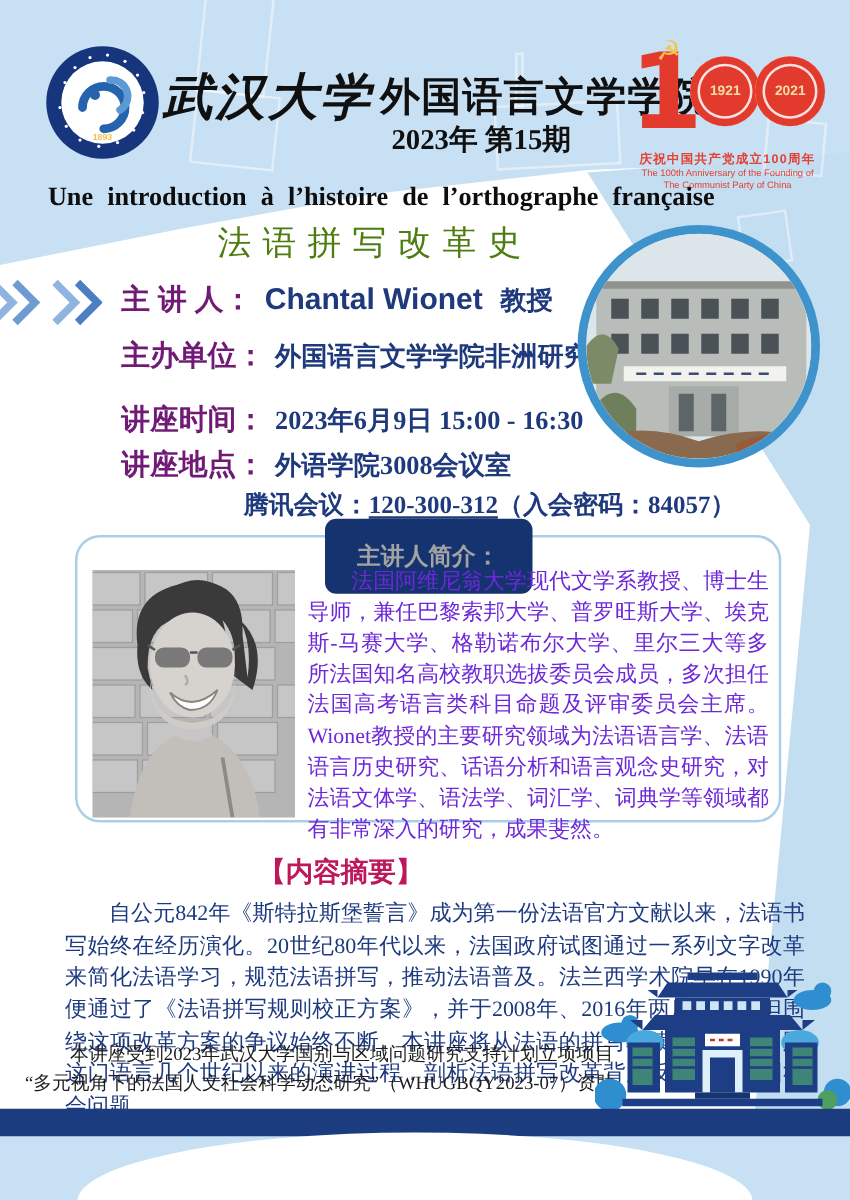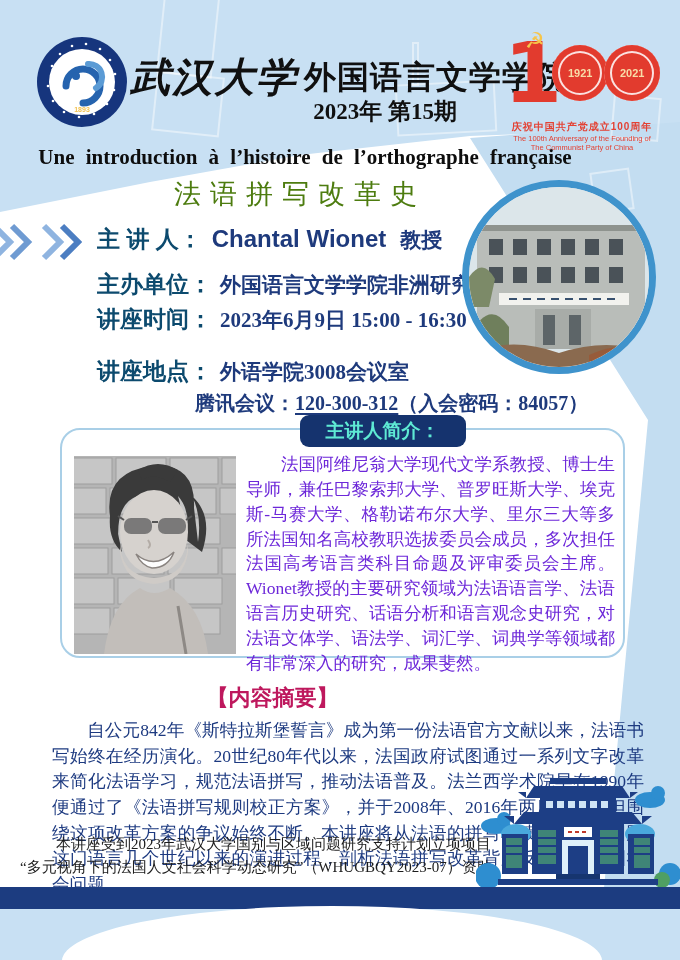--- a/index.html
+++ b/index.html
@@ -37,36 +37,36 @@
   .anniv-en{font-family:"Liberation Sans",sans-serif;font-size:7.5px;color:#e34234;line-height:1.25;}
   
   .title-fr{position:absolute;left:0;top:145px;width:610px;text-align:center;
             font-weight:bold;font-size:21px;color:#0d0d0d;word-spacing:6px;}
   .title-cn{position:absolute;left:0;top:176px;width:600px;text-align:center;
             font-size:27px;color:#4d7c0f;letter-spacing:9px;}
   
   .chevrons{position:absolute;left:-8px;top:222px;}
   
   .info-row{position:absolute;left:97px;white-space:nowrap;}
-  .info-label{font-family:"Liberation Sans",sans-serif;font-weight:bold;font-size:23px;color:#0c4a6e;margin-top:25px;}
+  .info-label{font-family:"Liberation Sans",sans-serif;font-weight:bold;font-size:23px;color:#701a75;margin-top:25px;}
   .info-value{font-size:21px;font-weight:600;color:#1e3a7c;margin-left:8px;}
   .speaker-name{font-family:"Liberation Sans",sans-serif;font-weight:bold;font-size:24px;
                 color:#1e3a7c;margin-left:10px;}
   .speaker-title{font-size:21px;font-weight:600;color:#1e3a7c;margin-left:14px;}
   .meeting{position:absolute;left:195px;top:390px;font-size:20px;font-weight:bold;color:#1e3a7c;white-space:nowrap;}
   .meeting .mid{text-decoration:underline;text-underline-offset:3px;}
   
   .circle-photo{position:absolute;left:462px;top:180px;width:194px;height:194px;border-radius:50%;
                 border:7px solid #3f93cc;overflow:hidden;background:#dfe7ea;box-sizing:border-box;}
   
   .bio-box{position:absolute;left:60px;top:428px;width:565px;height:230px;background:#fff;
            border:2px solid #a9cfe7;border-radius:20px;box-sizing:border-box;}
   .bio-badge{position:absolute;left:50%;top:-15px;transform:translateX(-50%);background:#15336e;
-             color:#5eead4;font-family:"Liberation Sans",sans-serif;font-weight:bold;font-size:19px;
-             padding:3px 26px;border-radius:9px;white-space:nowrap;margin-left:40px;}
+             color:#a3a3a3;font-family:"Liberation Sans",sans-serif;font-weight:bold;font-size:19px;
+             padding:17px 26px;border-radius:9px;white-space:nowrap;}
   .bio-photo{position:absolute;left:12px;top:26px;width:162px;height:198px;overflow:hidden;background:#bbb;}
   .bio-text{position:absolute;left:184px;right:8px;top:22px;font-size:17.5px;line-height:1.42;
             color:#6d28d9;text-align:justify;text-indent:2em;}
   
   .sum-head{position:absolute;left:0;top:683px;width:545px;text-align:center;
             font-family:"Liberation Sans",sans-serif;font-weight:bold;font-size:22px;color:#be185d;}
   .sum-text{position:absolute;left:52px;top:718px;width:592px;font-size:17.6px;line-height:1.46;
             color:#1d3a80;text-align:justify;text-indent:2em;}
   
   .foot{position:absolute;left:20px;top:833px;width:485px;font-size:15px;line-height:1.5;color:#1c1c1c;}
@@ -149,21 +149,21 @@
       <polyline points="70,4 86,20 70,36" fill="none" stroke="#4c7ec2" stroke-width="6"></polyline>
     </svg>
   </div>
 
   <div class="info-row" style="top:224px;">
     <span class="info-label">主 讲 人：</span><span class="speaker-name">Chantal Wionet</span><span class="speaker-title">教授</span>
   </div>
   <div class="info-row" style="top:269px;">
     <span class="info-label">主办单位：</span><span class="info-value">外国语言文学学院非洲研究中心</span>
   </div>
-  <div class="info-row" style="top:304px;">
+  <div class="info-row" style="top:320px;">
     <span class="info-label">讲座时间：</span><span class="info-value">2023年6月9日 15:00 - 16:30</span>
   </div>
   <div class="info-row" style="top:356px;">
     <span class="info-label">讲座地点：</span><span class="info-value">外语学院3008会议室</span>
   </div>
   <div class="meeting">
     <span>腾讯会议：</span><span class="mid">120-300-312</span><span>（入会密码：84057）</span>
   </div>
 
   <div class="circle-photo">

